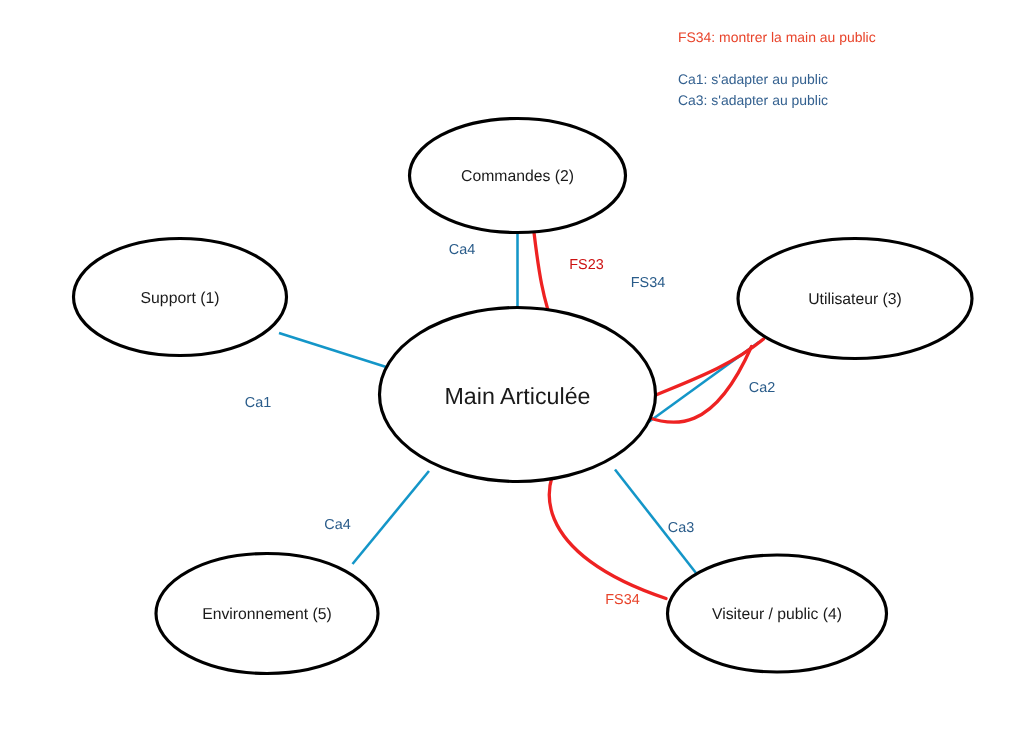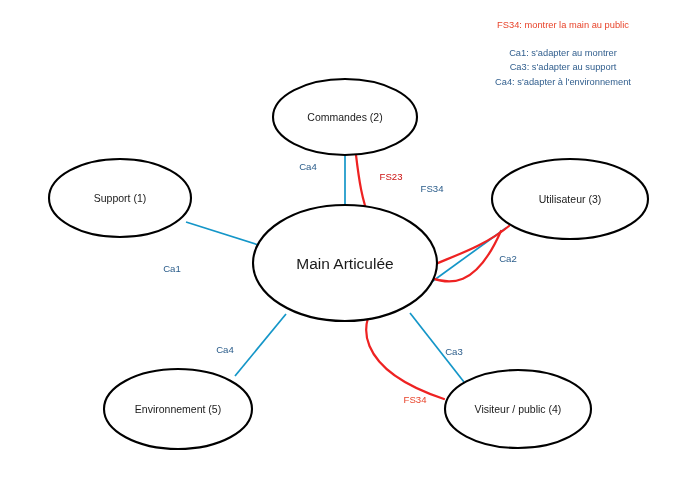--- a/index.html
+++ b/index.html
@@ -65,21 +65,20 @@
 
   .legend {
     position: absolute;
     left: 452px;
     top: 18px;
     width: 222px;
   }
   .legend-block {
     margin: 0;
     padding: 0;
-    text-align: center;
   }
   .legend-block.flux { margin-bottom: 13px; }
   .legend-line {
     font-family: "Liberation Sans", sans-serif;
     font-size: 9.3px;
     line-height: 14.5px;
     white-space: nowrap;
   }
   .legend-line.flux { color: #e8432a; }
   .legend-line.capa { color: #33608f; }
@@ -145,19 +144,18 @@
       <text class="edge-label red" x="415" y="400">FS34</text>
     </g>
 
   </svg>
 
   <div class="legend">
     <div class="legend-block flux">
       <div class="legend-line flux">FS34: montrer la main au public</div>
     </div>
     <div class="legend-block capa">
-      <div class="legend-line capa">Ca1: s'adapter au montrer</div>
-      <div class="legend-line capa">Ca3: s'adapter au support</div>
-      <div class="legend-line capa">Ca4: s'adapter à l'environnement</div>
+      <div class="legend-line capa">Ca1: s'adapter au public</div>
+      <div class="legend-line capa">Ca3: s'adapter au public</div>
     </div>
   </div>
 
 </div>
 
 </body></html>

